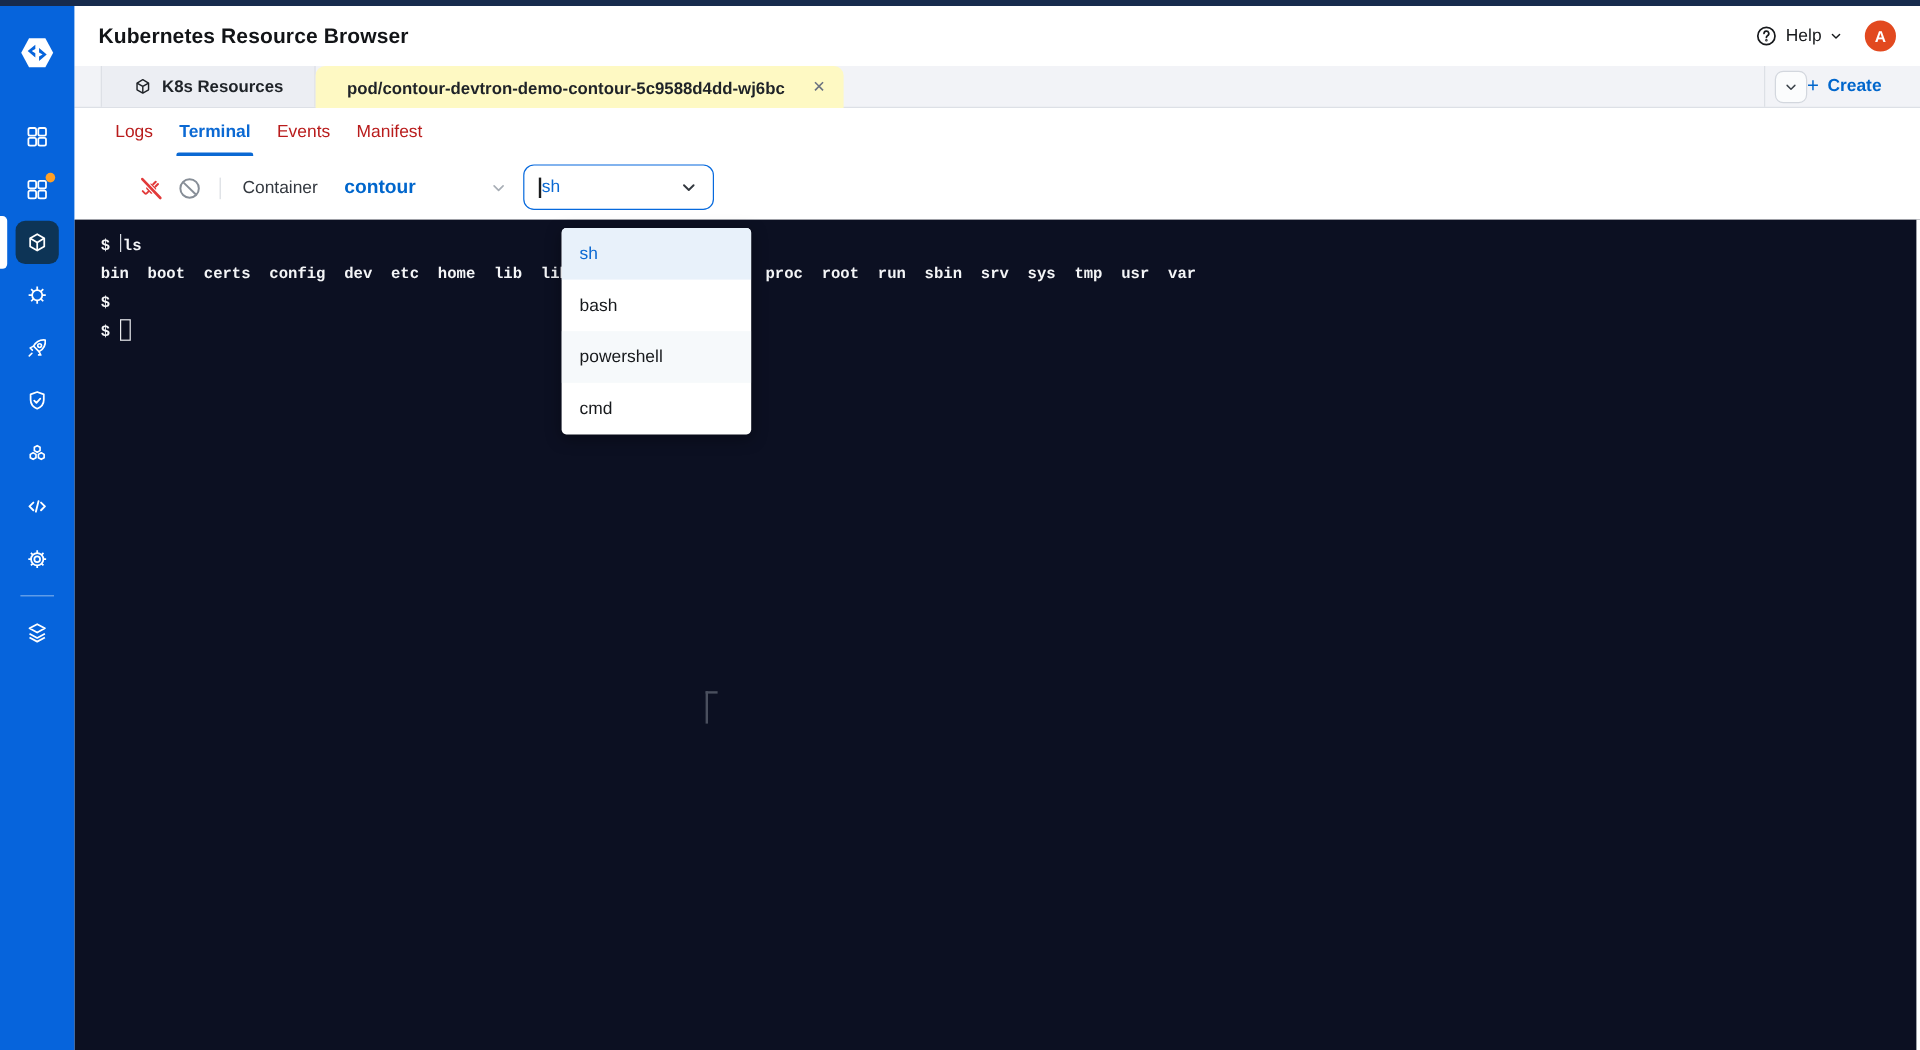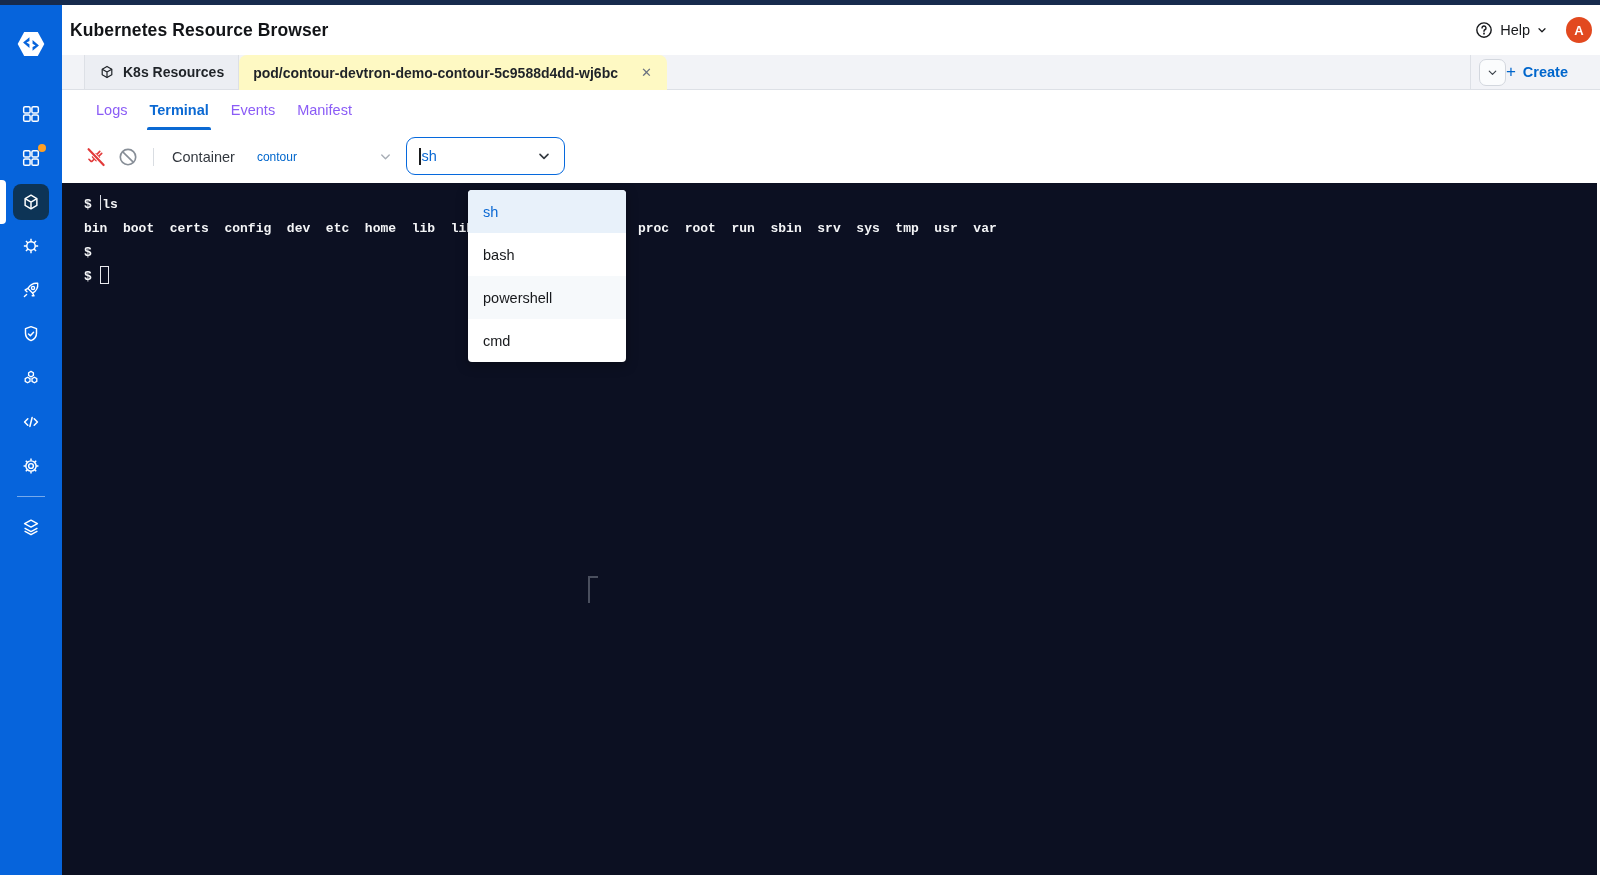--- a/index.html
+++ b/index.html
@@ -25,51 +25,51 @@
   .nav-item{width:36px;height:36px;margin-bottom:8px;border-radius:8px;display:flex;align-items:center;justify-content:center;position:relative;cursor:pointer;}
   .nav-item svg{display:block;}
   .nav-item.active{background:var(--sidebar-active-bg);}
   .active-indicator{position:absolute;left:-13px;top:-4px;width:6px;height:44px;background:#fff;border-radius:0 4px 4px 0;}
   .badge-dot{position:absolute;top:4px;right:3px;width:8px;height:8px;border-radius:50%;background:#ffa025;}
   .nav-divider{width:28px;height:1px;background:rgba(255,255,255,.45);margin:4px 0 12px 0;}
 
   
   .main{position:absolute;left:62px;top:5px;right:0;bottom:0;}
 
-  .header{height:50px;background:#fff;display:flex;align-items:center;padding:0 8px;}
+  .header{height:50px;background:#fff;display:flex;align-items:center;padding:0 20px;}
   .page-title{font-size:17.5px;font-weight:700;color:#121417;letter-spacing:.1px;}
   .header-right{margin-left:auto;display:flex;align-items:center;gap:18px;}
   .help{display:flex;align-items:center;gap:6px;font-size:14.5px;color:#17191c;cursor:pointer;}
   .avatar{width:26px;height:26px;border-radius:50%;background:var(--avatar-orange);color:#fff;font-size:13px;font-weight:700;display:flex;align-items:center;justify-content:center;}
 
   
   .tab-bar{height:35px;background:var(--tab-bar-bg);display:flex;align-items:stretch;border-bottom:1px solid #dde0e6;position:relative;}
-  .tab{display:flex;align-items:center;gap:8px;padding:0 14px;font-size:14px;font-weight:600;color:#1f2328;cursor:pointer;white-space:nowrap;}
+  .tab{display:flex;align-items:center;gap:8px;padding:0 26px;font-size:14px;font-weight:600;color:#1f2328;cursor:pointer;white-space:nowrap;}
   .tab-k8s{margin-left:22px;background:#eceef3;border-left:1px solid #dde0e6;border-right:1px solid #dde0e6;}
   .tab-pod{background:#fef9c3;border-radius:8px 8px 0 0;margin-bottom:-1px;padding-right:10px;}
   .tab-close{font-size:13px;color:#6b7280;padding:2px 5px;margin-left:10px;cursor:pointer;font-weight:400;}
   .tab-spacer{flex:1;}
   .tab-vdiv{width:1px;background:#dde0e6;margin:0;}
   .tab-overflow{width:27px;height:27px;margin:4px 0 0 8px;border:1px solid #d3d7de;border-radius:7px;background:#fbfcfd;display:flex;align-items:center;justify-content:center;cursor:pointer;}
   .create-btn{display:flex;align-items:center;gap:7px;color:var(--accent-blue);font-size:14.5px;font-weight:600;margin:0 32px 0 auto;align-self:center;cursor:pointer;}
   .create-plus{font-size:17px;font-weight:400;}
 
   
   .subtabs{height:40px;background:#fff;display:flex;align-items:center;gap:22px;padding-left:34px;}
-  .subtab{font-size:14.5px;color:#8b5cf6;cursor:pointer;height:100%;display:flex;align-items:center;position:relative;}
+  .subtab{font-size:14.5px;color:#b91c1c;cursor:pointer;height:100%;display:flex;align-items:center;position:relative;}
   .subtab.active{color:#0b69d3;font-weight:600;}
   .subtab.active .underline{position:absolute;left:-2px;right:-2px;bottom:0;height:3px;background:#0b69d3;border-radius:2px 2px 0 0;}
 
   
-  .term-toolbar{height:53px;background:#fff;display:flex;align-items:center;padding-left:22px;position:relative;}
+  .term-toolbar{height:53px;background:#fff;display:flex;align-items:center;padding-left:22px;position:relative;margin-left:30px;}
   .icon-btn{display:flex;align-items:center;justify-content:center;cursor:pointer;}
   .tb-vdiv{width:1px;height:18px;background:#d9dde2;margin:0 14px;}
   .container-label{font-size:14.5px;color:#33383f;margin-left:4px;}
   .container-select{display:flex;align-items:center;justify-content:space-between;width:136px;margin-left:22px;cursor:pointer;}
-  .container-value{font-size:12px;font-weight:400;color:var(--accent-blue);}
+  .container-value{font-size:16px;font-weight:700;color:var(--accent-blue);}
   .shell-select{position:absolute;left:344px;top:7px;width:159px;height:38px;border:1px solid #0669dd;border-radius:9px;background:#fff;display:flex;align-items:center;padding:0 12px;cursor:pointer;}
   .shell-caret{width:1.5px;height:17px;background:#1a1c1e;margin-right:1px;}
   .shell-value{font-size:14.5px;color:#0b69d3;flex:1;}
   .shell-chevron{margin-left:auto;}
 
   
   .terminal{position:absolute;left:0;right:0;top:178px;bottom:0;background:var(--terminal-bg);color:#f4f5f7;font-family:Liberation Mono, monospace;font-size:13px;line-height:24px;padding:10px 0 0 22px;cursor:text;}
   .tline{white-space:pre;font-weight:600;}
   .prompt{margin-right:8px;}
   .ibeam{display:inline-block;width:1.5px;height:15px;background:#d6d9e0;vertical-align:-2px;margin-right:1px;}

